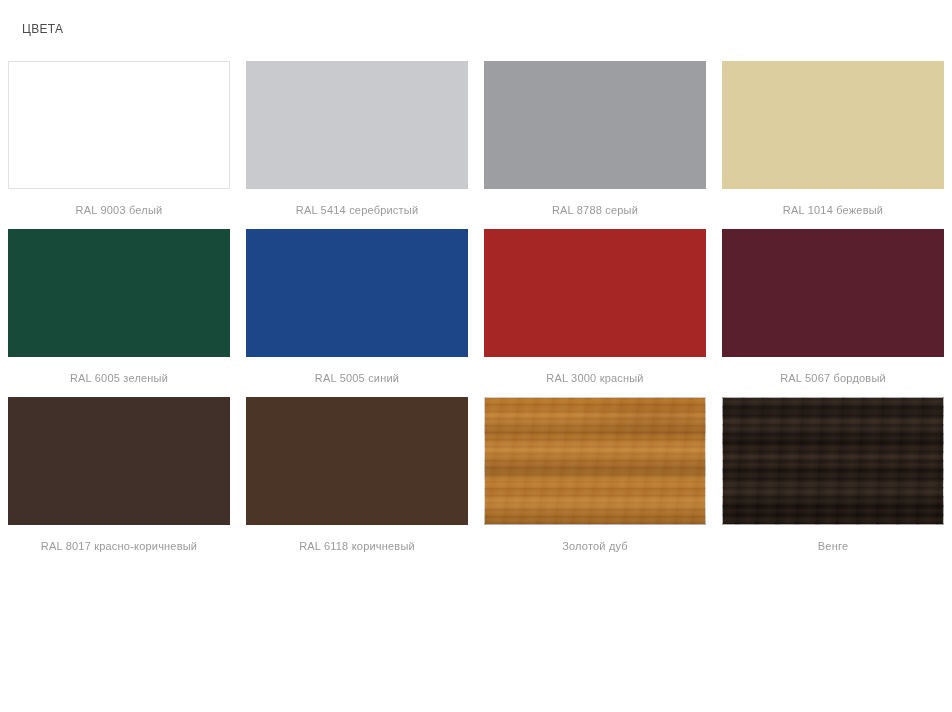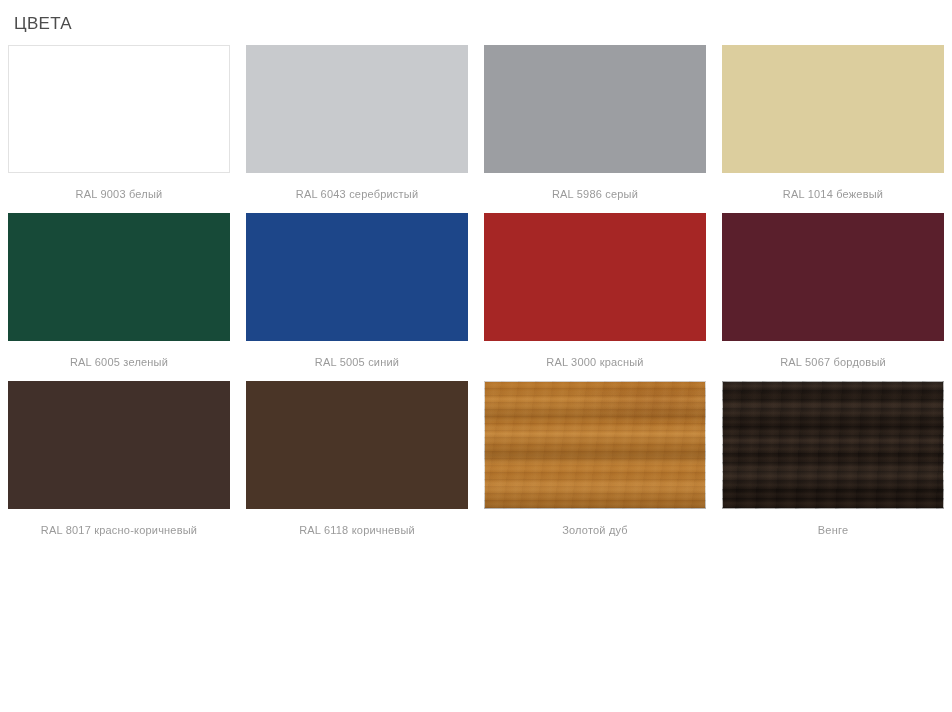--- a/index.html
+++ b/index.html
@@ -18,26 +18,26 @@
 
   .page {
     position: relative;
     width: 952px;
     height: 712px;
     box-sizing: border-box;
     padding: 0 8px;
   }
 
   .section-title {
-    font-size: 17px;
+    font-size: 12px;
     font-weight: 400;
     color: #4c4c4c;
     letter-spacing: 0.3px;
     line-height: 1;
-    margin: 4px;
+    margin: 12px;
     padding: 11px 0 0 2px;
     height: 26px;
   }
 
   .swatch-grid {
     display: flex;
     flex-wrap: wrap;
     width: 952px;
     margin: 0;
     padding: 0;
@@ -143,25 +143,25 @@
 
   <h2 class="section-title">ЦВЕТА</h2>
 
   <ul class="swatch-grid" id="swatch-grid">
       <li class="swatch-cell">
         <div class="swatch-tile bordered" style="background-color: rgb(255, 255, 255);"></div>
         <span class="swatch-label">RAL 9003 белый</span>
       </li>
       <li class="swatch-cell">
         <div class="swatch-tile" style="background-color: rgb(200, 202, 205);"></div>
-        <span class="swatch-label">RAL 6043 серебристый</span>
+        <span class="swatch-label">RAL 5414 серебристый</span>
       </li>
       <li class="swatch-cell">
         <div class="swatch-tile" style="background-color: rgb(156, 158, 162);"></div>
-        <span class="swatch-label">RAL 5986 серый</span>
+        <span class="swatch-label">RAL 8788 серый</span>
       </li>
       <li class="swatch-cell">
         <div class="swatch-tile" style="background-color: rgb(220, 206, 158);"></div>
         <span class="swatch-label">RAL 1014 бежевый</span>
       </li>
       <li class="swatch-cell">
         <div class="swatch-tile" style="background-color: rgb(23, 74, 56);"></div>
         <span class="swatch-label">RAL 6005 зеленый</span>
       </li>
       <li class="swatch-cell">

